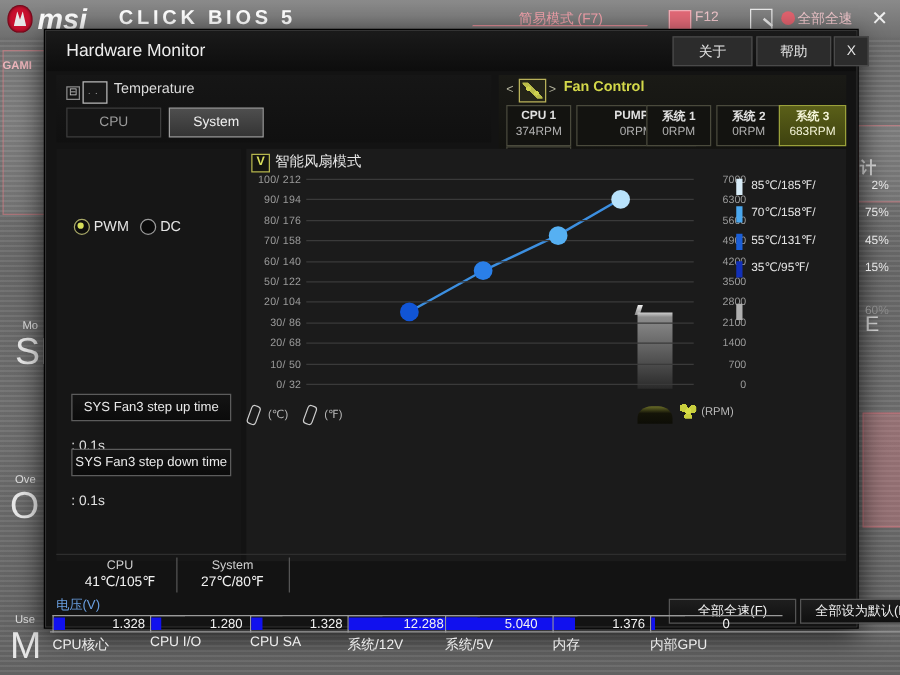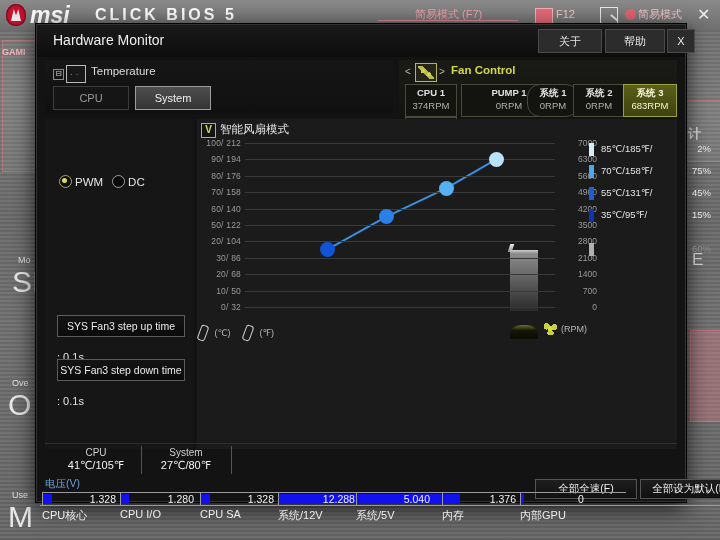--- a/index.html
+++ b/index.html
@@ -194,21 +194,21 @@
 <div id="msi-bar">
   <div id="msi-logo"></div>
   <div id="msi-word">msi</div>
   <div id="click-word">CLICK BIOS 5</div>
   <div id="ez-line"></div>
   <div id="ez-mode">简易模式 (F7)</div>
   <div id="f12-ico"></div>
   <div id="f12-txt">F12</div>
   <div id="srch-ico"></div>
   <div id="lang-dot"></div>
-  <div id="lang-txt">简易模式</div>
+  <div id="lang-txt">全部全速</div>
   <div id="close-x">✕</div>
 </div>
 
 <div id="dialog">
 
   <div id="dlg-head">
     <div id="dlg-title">Hardware Monitor</div>
     <div class="hdr-btn" id="btn-about">关于</div>
     <div class="hdr-btn" id="btn-help">帮助</div>
     <div class="hdr-btn" id="btn-x">X</div>
@@ -231,21 +231,21 @@
       <div id="fan-title">Fan Control</div>
 
       <div class="fan-card" style="left:6px;top:24px;">
         <div class="fn">CPU 1</div>
         <div class="fv">374RPM</div>
       </div>
       <div class="fan-card" style="left:62px;top:24px;padding-left:44px;">
         <div class="fn">PUMP 1</div>
         <div class="fv">0RPM</div>
       </div>
-      <div class="fan-card" style="left:128px;top:24px;border-radius:13px;">
+      <div class="fan-card" style="left:118px;top:24px;">
         <div class="fn">系统 1</div>
         <div class="fv">0RPM</div>
       </div>
       <div class="fan-card" style="left:174px;top:24px;">
         <div class="fn">系统 2</div>
         <div class="fv">0RPM</div>
       </div>
       <div class="fan-card sel" style="left:224px;top:24px;width:52px;">
         <div class="fn">系统 3</div>
         <div class="fv">683RPM</div>

